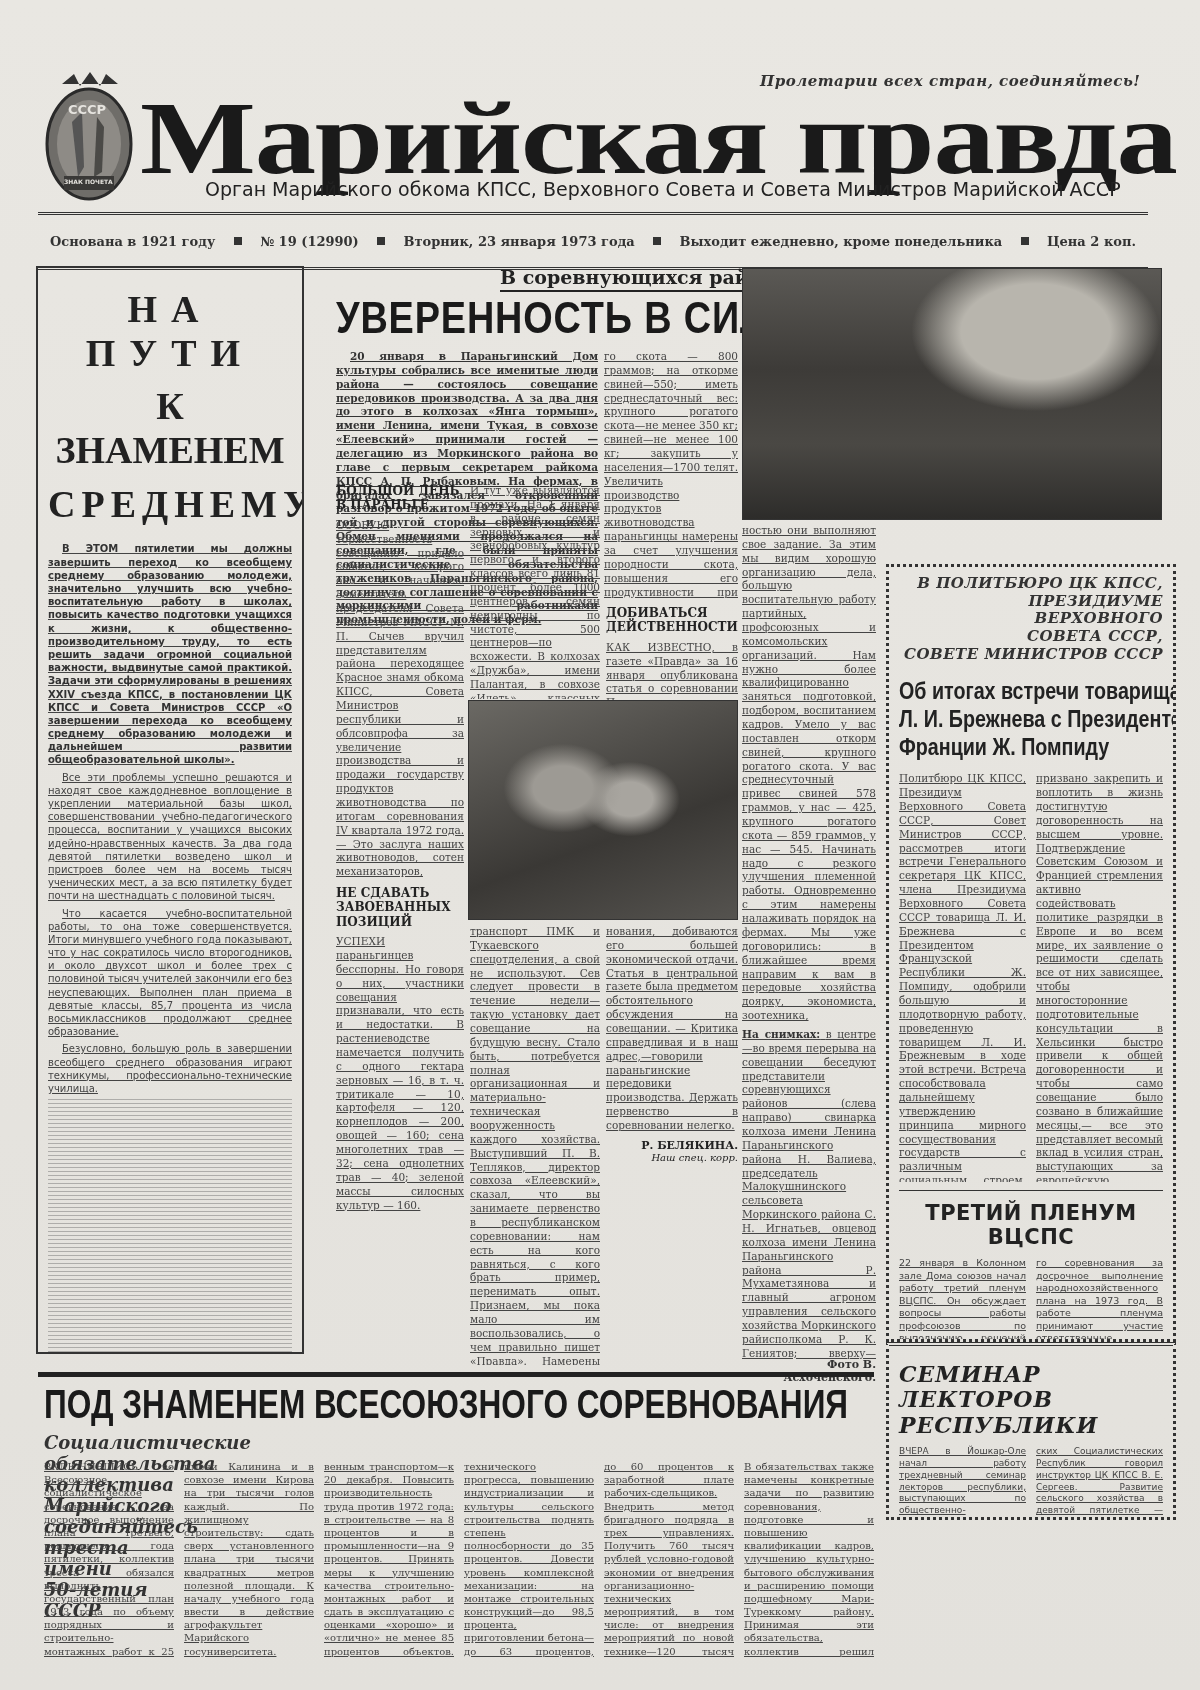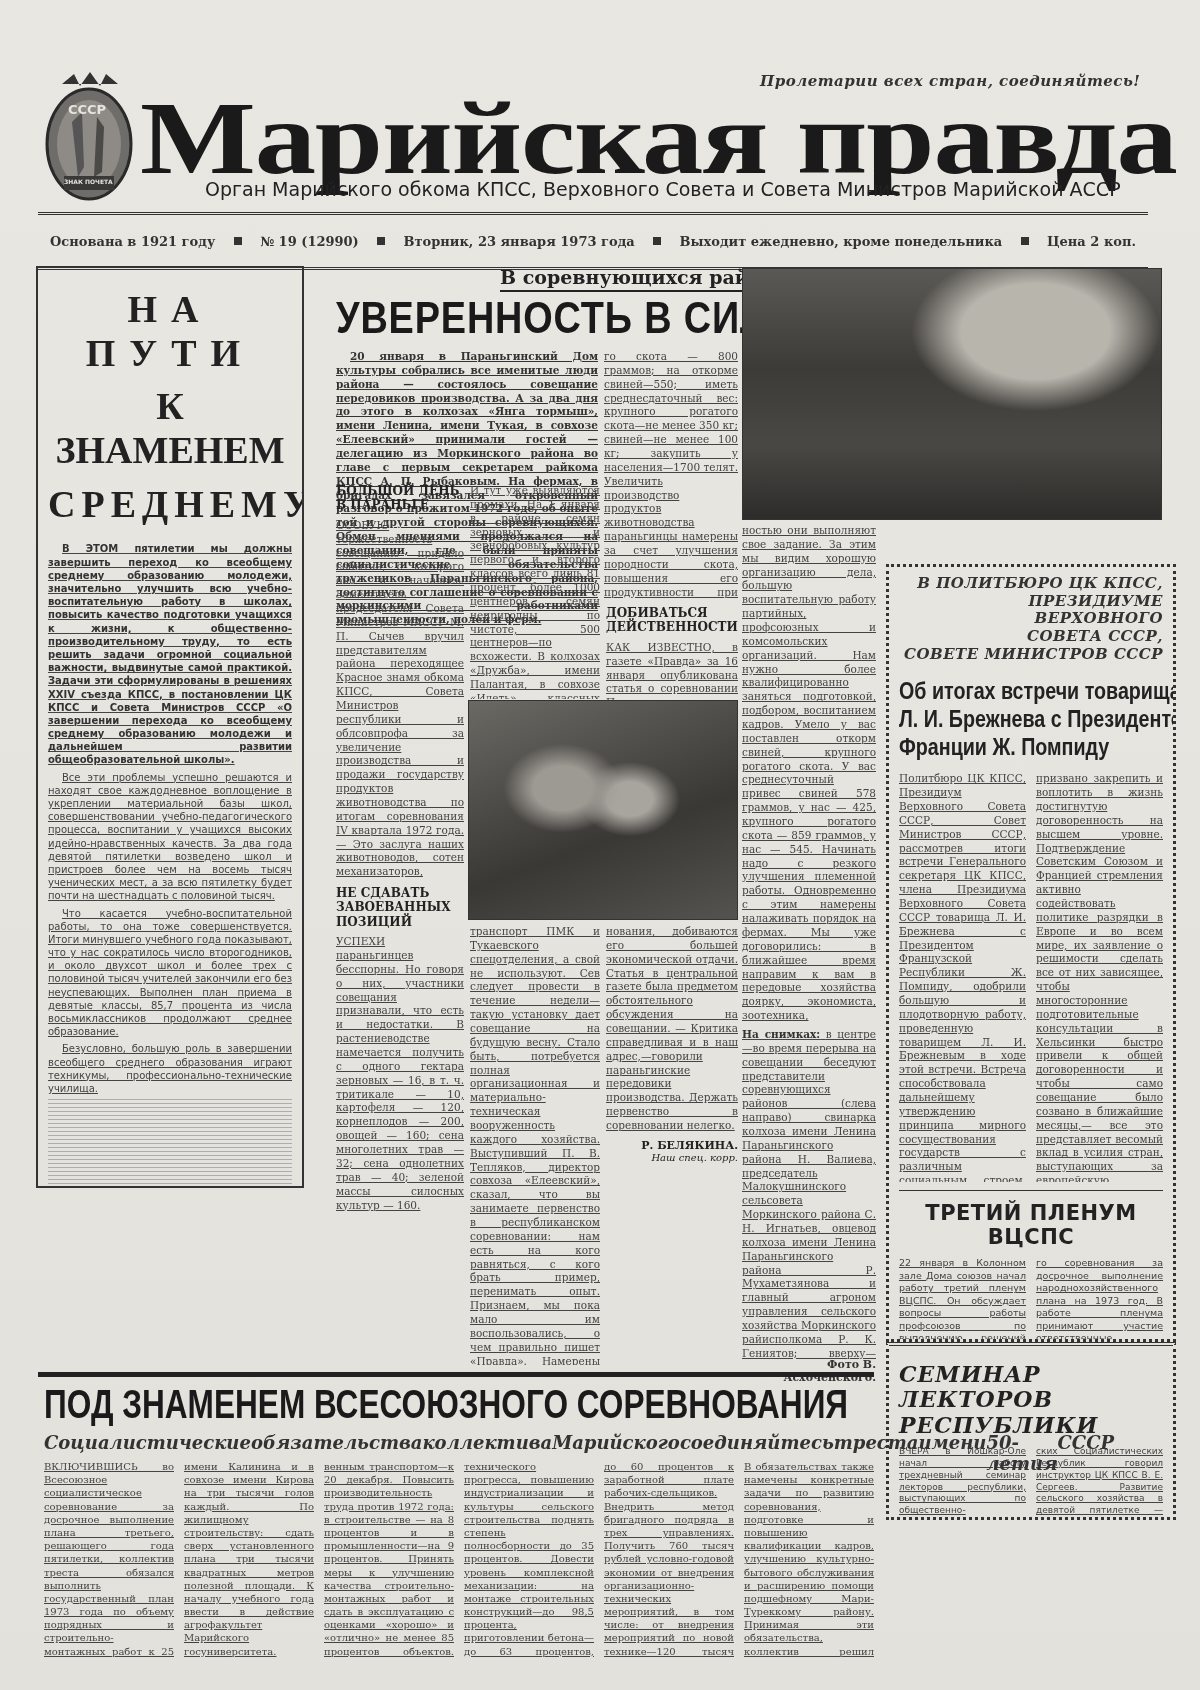--- a/index.html
+++ b/index.html
@@ -14,21 +14,21 @@
 
   
   .slogan { position: absolute; left: 760px; top: 72px; font: italic bold 15px "DejaVu Serif", serif; color: #333; letter-spacing: 0.5px; }
   .emblem { position: absolute; left: 42px; top: 72px; width: 95px; height: 130px; }
   .title { position: absolute; left: 140px; top: 86px; font: 900 104px/1 "Liberation Serif", serif; color: #1a1a1a; letter-spacing: -1px; transform: scaleX(1.18); transform-origin: left top; white-space: nowrap; }
   .organ { position: absolute; left: 160px; top: 178px; font: 19px "DejaVu Sans", sans-serif; color: #222; white-space: nowrap; margin-left: 45px; }
   .infobar { position: absolute; left: 38px; top: 212px; width: 1110px; height: 58px; border-top: 3px double #333; border-bottom: 3px double #333; display: flex; align-items: center; justify-content: space-between; padding: 0 12px; font: bold 13px "DejaVu Serif", serif; color: #333; }
   .infobar .sq { width: 8px; height: 8px; background: #333; display: inline-block; }
 
   
-  .leftbox { position: absolute; left: 36px; top: 266px; width: 268px; height: 922px; border: 2px solid #333; padding: 10px 10px; overflow: hidden; }
+  .leftbox { position: absolute; left: 36px; top: 266px; width: 268px; height: 1088px; border: 2px solid #333; padding: 10px 10px; overflow: hidden; }
   .leftbox h1 { font: 900 38px/1.15 "Liberation Serif", serif; text-align: center; letter-spacing: 14px; color: #222; margin-top: 10px; }
   .leftbox h1.line2 { letter-spacing: 0px; font-size: 38px; }
   .body-text { font: 10.5px/1.32 "DejaVu Serif", serif; color: #444; text-align: justify; text-decoration: underline; }
   .body-text p { text-indent: 14px; margin-bottom: 4px; }
   .bold { font-weight: bold; color: #333; }
   .filler { height: 100%; background: repeating-linear-gradient(180deg, #6a6a6a 0 1px, transparent 1px 4px); opacity: 0.45; }
 
   
   .rubric { position: absolute; left: 500px; top: 266px; font: bold 19px "DejaVu Serif", serif; color: #222; border-bottom: 2px solid #222; padding-bottom: 2px; }
   .headline { position: absolute; left: 336px; top: 296px; font: 900 44px/1 "Liberation Sans", sans-serif; color: #1a1a1a; transform: scaleX(0.86); transform-origin: left top; white-space: nowrap; letter-spacing: 1px; }
@@ -47,21 +47,21 @@
   .two-col { display: flex; gap: 10px; }
   .two-col > div { flex: 1; }
   .plenum-title { font: bold 21px "DejaVu Sans", sans-serif; text-align: center; margin: 10px 0 8px; color: #222; letter-spacing: 0.5px; }
 
   .seminarbox { position: absolute; left: 886px; top: 1342px; width: 290px; height: 178px; border: 3px dotted #333; border-top: 4px double #333; padding: 8px 10px; overflow: hidden; }
   .sem-title { font: italic bold 22px/1.15 "DejaVu Serif", serif; color: #222; margin: 8px 0 8px; letter-spacing: 1px; }
 
   
   .rule-heavy { position: absolute; left: 38px; top: 1372px; width: 836px; height: 5px; background: #222; }
   .banner { position: absolute; left: 44px; top: 1384px; font: 900 40px/1 "Liberation Sans", sans-serif; color: #1a1a1a; transform: scaleX(0.79); transform-origin: left top; white-space: nowrap; }
-  .banner-sub { position: absolute; left: 44px; top: 1432px; width: 830px; font: italic bold 18px "DejaVu Serif", serif; color: #333; display: flex; justify-content: space-between; }
+  .banner-sub { position: absolute; left: 44px; top: 1432px; width: 830px; font: italic bold 18px "DejaVu Serif", serif; color: #333; display: flex; justify-content: space-between; flex-direction: column; }
   .bottom-cols { position: absolute; left: 44px; top: 1460px; width: 830px; height: 200px; display: flex; gap: 10px; }
   .bottom-cols > div { flex: 1; overflow: hidden; }
   .small { font-size: 10px; }
   .caption-credit { text-align: right; font: bold 11px "DejaVu Serif", serif; color: #333; margin-top: 6px; }
 </style>
 </head>
 <body>
 
 <div class="page">
 

